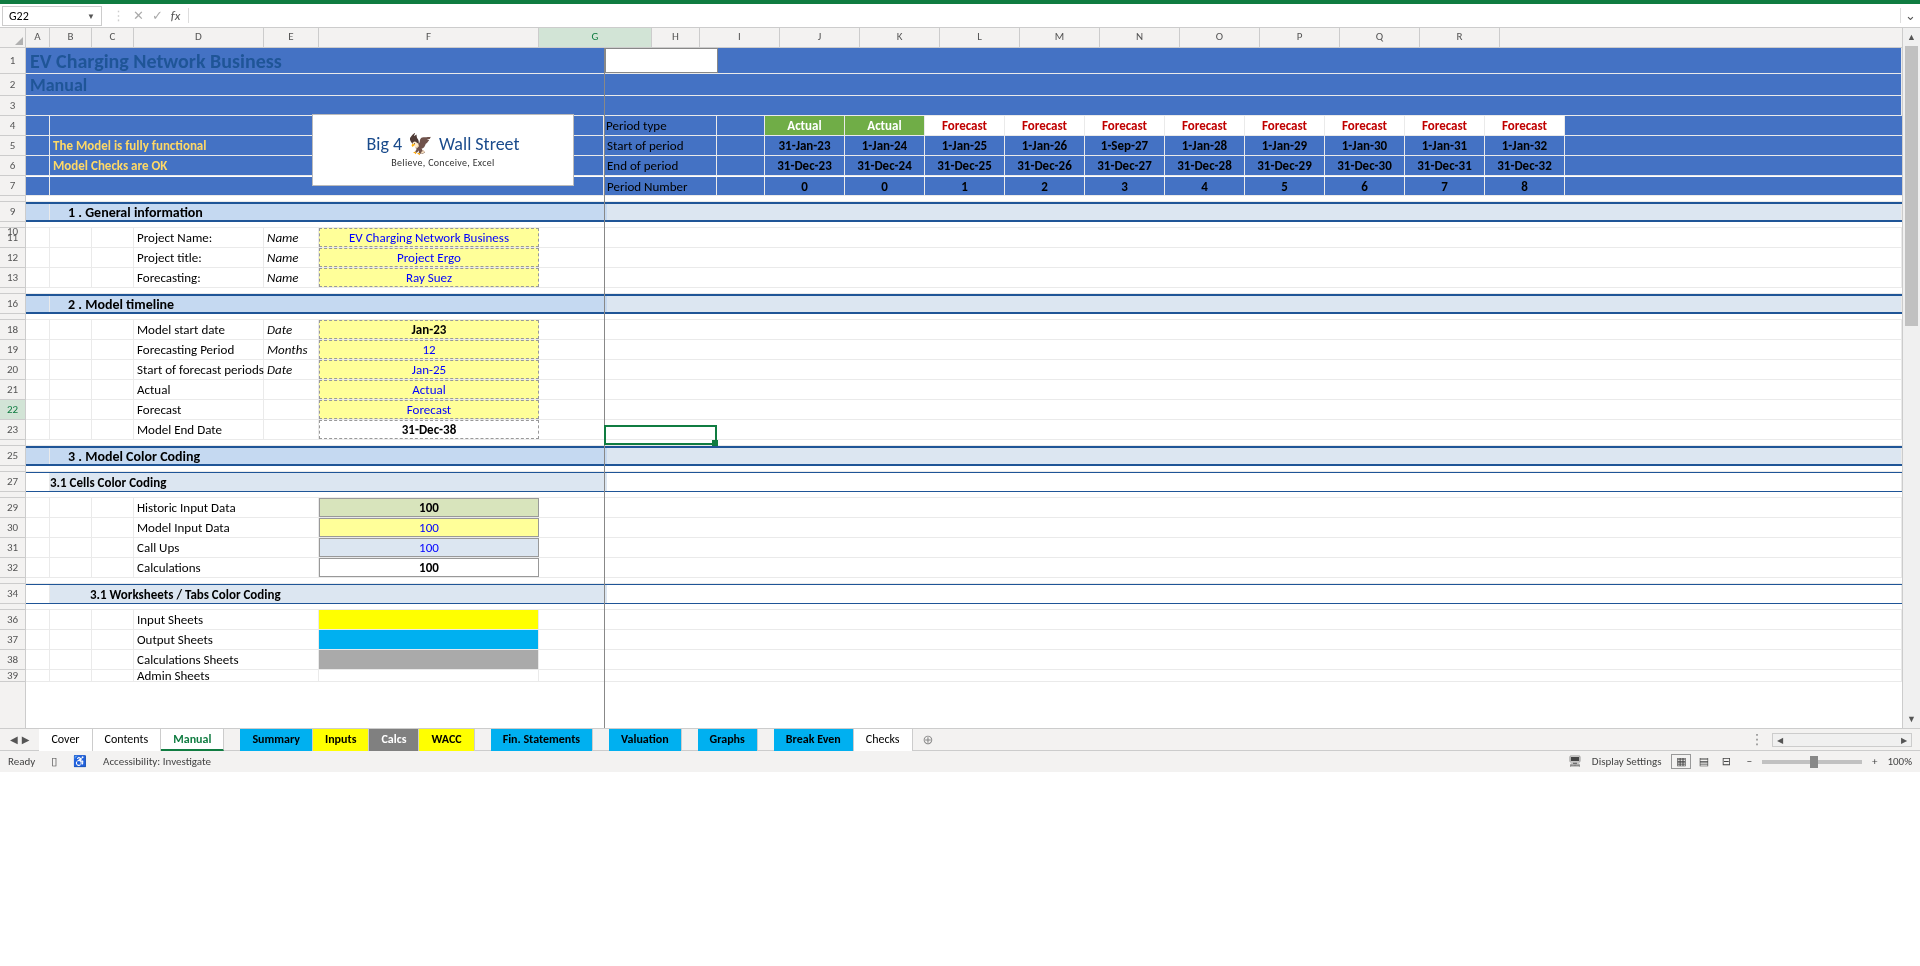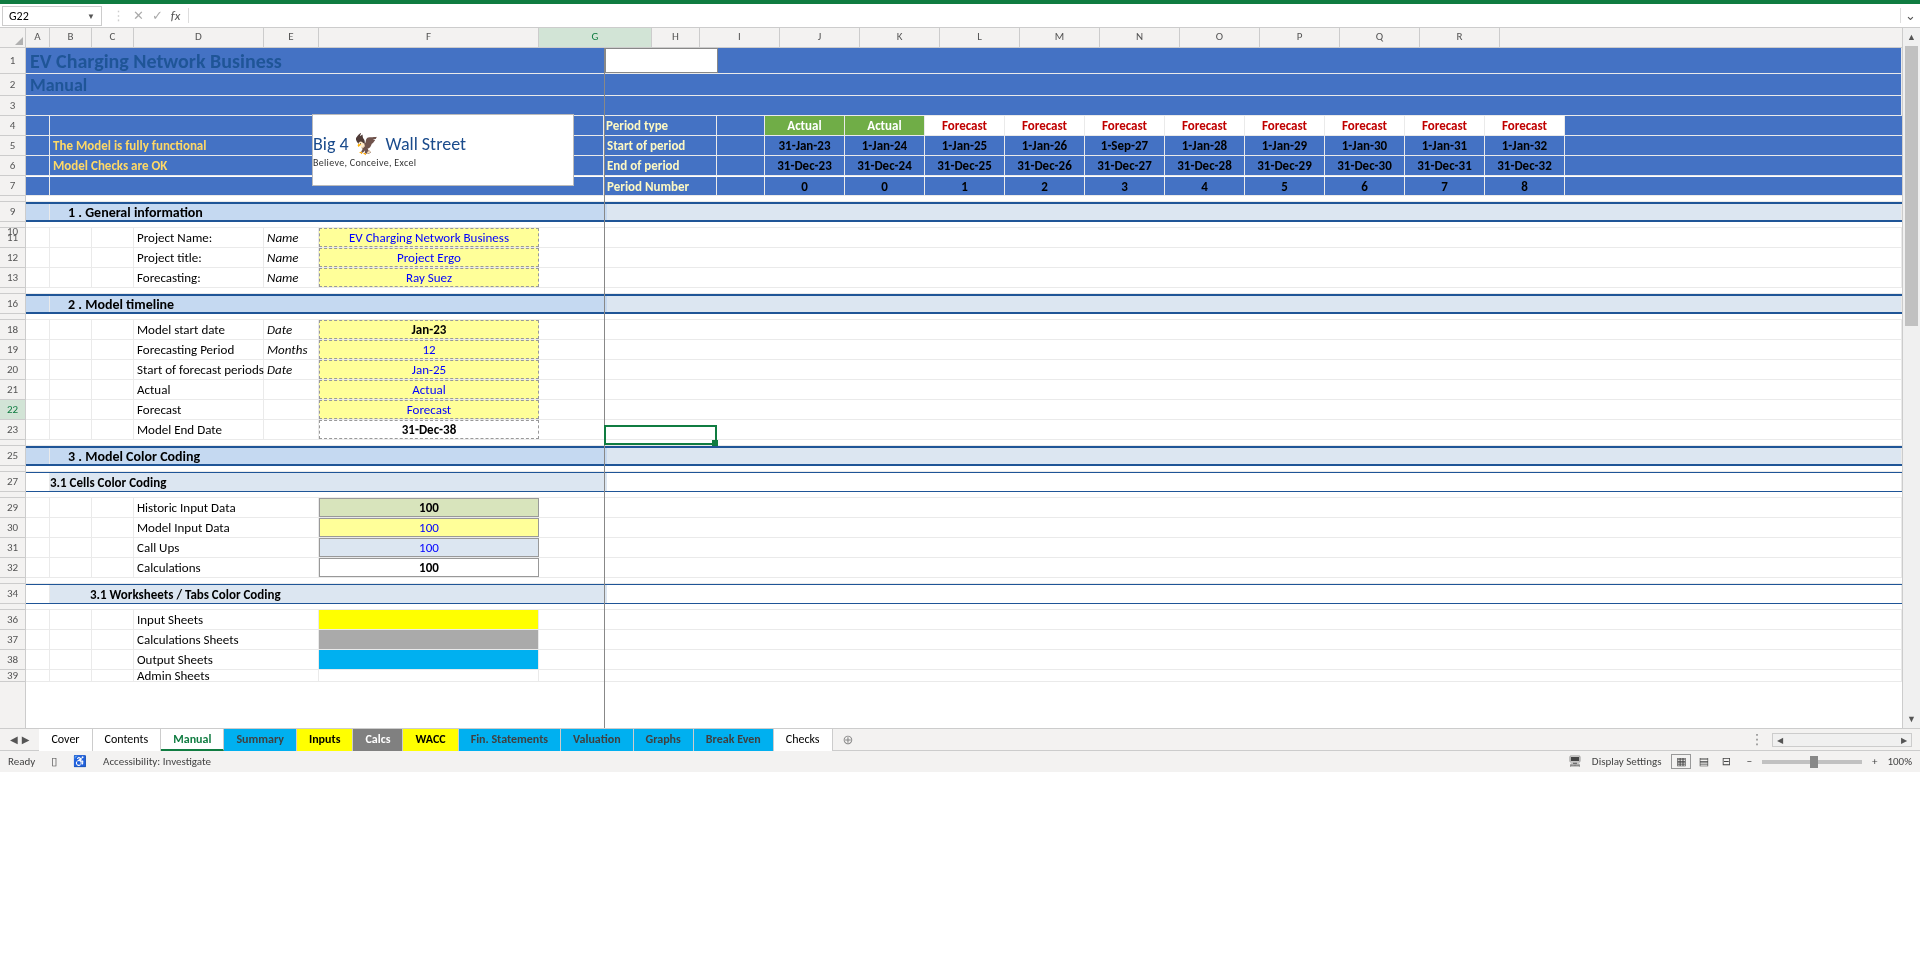--- a/index.html
+++ b/index.html
@@ -37,32 +37,32 @@
 
 .cell-row { display: flex; height: 20px; border-bottom: 1px solid #eaeaea; }
 .cell-row.h26 { height: 26px; }
 .cell-row.h22 { height: 22px; }
 .cell-row .c { border-right: 1px solid #eaeaea; padding: 0 3px; overflow: visible; white-space: nowrap; display: flex; align-items: center; }
 
 .blue-bg { background: #4472c4; color: #fff; }
 .title-row .c { font-size: 20px; font-weight: bold; color: #1f5597; }
 .subtitle-row .c { font-size: 18px; font-weight: bold; color: #1f5597; }
 
-.logo-box { position: absolute; background: #fff; border: 1px solid #bbb; display: flex; align-items: flex-start; justify-content: center; flex-direction: column; color: #1a4b8c; }
+.logo-box { position: absolute; background: #fff; border: 1px solid #bbb; display: flex; align-items: center; justify-content: center; flex-direction: column; color: #1a4b8c; }
 .logo-box .main-text { display: flex; align-items: center; gap: 6px; font-size: 18px; }
 .logo-box .eagle { color: #d22; font-size: 20px; }
 .logo-box .sub-text { font-size: 10px; color: #333; letter-spacing: 0.3px; }
 
 .section-header { background: #c5d9f1; font-weight: bold; }
 .sub-section-header { background: #dce6f1; font-weight: bold; }
 
 .yellow-input { background: #ffff99 !important; color: #0000ff; text-align: center; justify-content: center; border: 1px dashed #999 !important; }
 .yellow-input.black-text { color: #000; font-weight: bold; }
 
-.period-label { color: #fef9c3; font-weight: bold; }
+.period-label { color: #000000; font-weight: normal; }
 .actual-cell { background: #70ad47; color: #fff; font-weight: bold; text-align: center; justify-content: center; }
 .forecast-cell { color: #c00000; font-weight: bold; background: #fff; text-align: center; justify-content: center; }
 .white-num { color: #000000; font-weight: bold; text-align: center; justify-content: center; }
 
 .italic-label { font-style: italic; }
 
 .freeze-line-v { position: absolute; top: 0; left: 578px; width: 1px; bottom: 0; background: #888; z-index: 10; }
 
 .selected-cell { position: absolute; border: 2px solid #107c41; z-index: 20; pointer-events: none; }
 .selected-cell::after { content: ''; position: absolute; right: -3px; bottom: -3px; width: 6px; height: 6px; background: #107c41; }
@@ -71,21 +71,21 @@
 .vscroll .arrow { height: 18px; text-align: center; font-size: 9px; color: #555; background: #f0f0f0; line-height: 18px; }
 .vscroll .track { flex: 1; position: relative; }
 .vscroll .thumb { position: absolute; top: 0; height: 280px; left: 2px; right: 2px; background: #c1c1c1; }
 
 .hscroll-row { display: flex; border-top: 1px solid #ccc; height: 22px; background: #f3f2f1; align-items: center; }
 .hscroll-row .nav-arrows { display: flex; gap: 4px; padding: 0 10px; font-size: 10px; color: #555; }
 .tabs { display: flex; flex: 1; }
 .tab { padding: 3px 12px; font-size: 12px; border-right: 1px solid #ccc; background: #f3f2f1; cursor: default; }
 .tab.white { background: #fff; }
 .tab.active { background: #fff; border-bottom: 2px solid #107c41; font-weight: bold; color: #107c41; }
-.tab.blue { background: #00b0f0; color: #404040; font-weight: bold; }
+.tab.blue { background: #00b0f0; color: #000000; font-weight: bold; margin-left: 16px; }
 .tab.yellow { background: #ffff00; color: #000; font-weight: bold; }
 .tab.gray { background: #808080; color: #fff; font-weight: bold; }
 .new-sheet { padding: 3px 10px; color: #888; }
 .hscroll-right { display: flex; align-items: center; gap: 8px; padding: 0 8px; }
 .hscroll-track { width: 140px; height: 14px; background: #f0f0f0; border: 1px solid #ccc; position: relative; }
 .hscroll-track .track-arrow { position: absolute; width: 14px; height: 12px; text-align: center; font-size: 8px; color: #555; line-height: 12px; }
 .hscroll-track .track-arrow.l { left: 0; }
 .hscroll-track .track-arrow.r { right: 0; }
 .dots { color: #888; font-size: 14px; }
 
@@ -441,30 +441,30 @@
             <div class="c cwB"></div>
             <div class="c cwC"></div>
           <div class="c" style="width:185px">Input Sheets</div>
           <div class="c cwF color-bar-yellow"></div>
           <div class="c" style="flex:1"></div>
         </div>
         <div class="cell-row">
           <div class="c cwA"></div>
             <div class="c cwB"></div>
             <div class="c cwC"></div>
+          <div class="c" style="width:185px">Output Sheets</div>
+          <div class="c cwF color-bar-cyan"></div>
+          <div class="c" style="flex:1"></div>
+        </div>
+        <div class="cell-row">
+          <div class="c cwA"></div>
+            <div class="c cwB"></div>
+            <div class="c cwC"></div>
           <div class="c" style="width:185px">Calculations Sheets</div>
           <div class="c cwF color-bar-gray"></div>
-          <div class="c" style="flex:1"></div>
-        </div>
-        <div class="cell-row">
-          <div class="c cwA"></div>
-            <div class="c cwB"></div>
-            <div class="c cwC"></div>
-          <div class="c" style="width:185px">Output Sheets</div>
-          <div class="c cwF color-bar-cyan"></div>
           <div class="c" style="flex:1"></div>
         </div>
         <div class="cell-row" style="height:12px">
           <div class="c cwA"></div>
             <div class="c cwB"></div>
             <div class="c cwC"></div>
           <div class="c" style="width:185px">Admin Sheets</div>
           <div class="c cwF"></div>
           <div class="c" style="flex:1"></div>
         </div>

